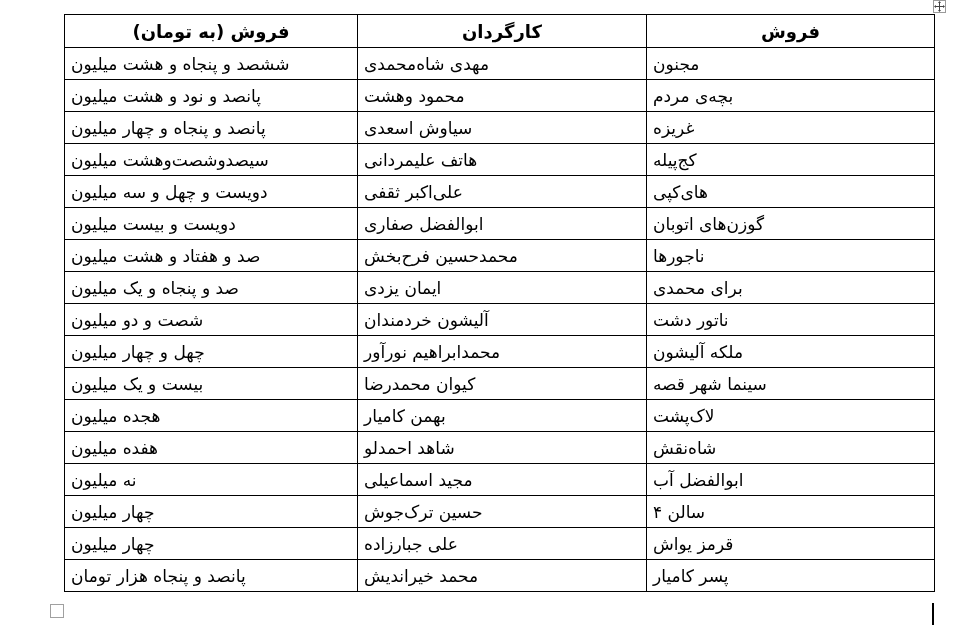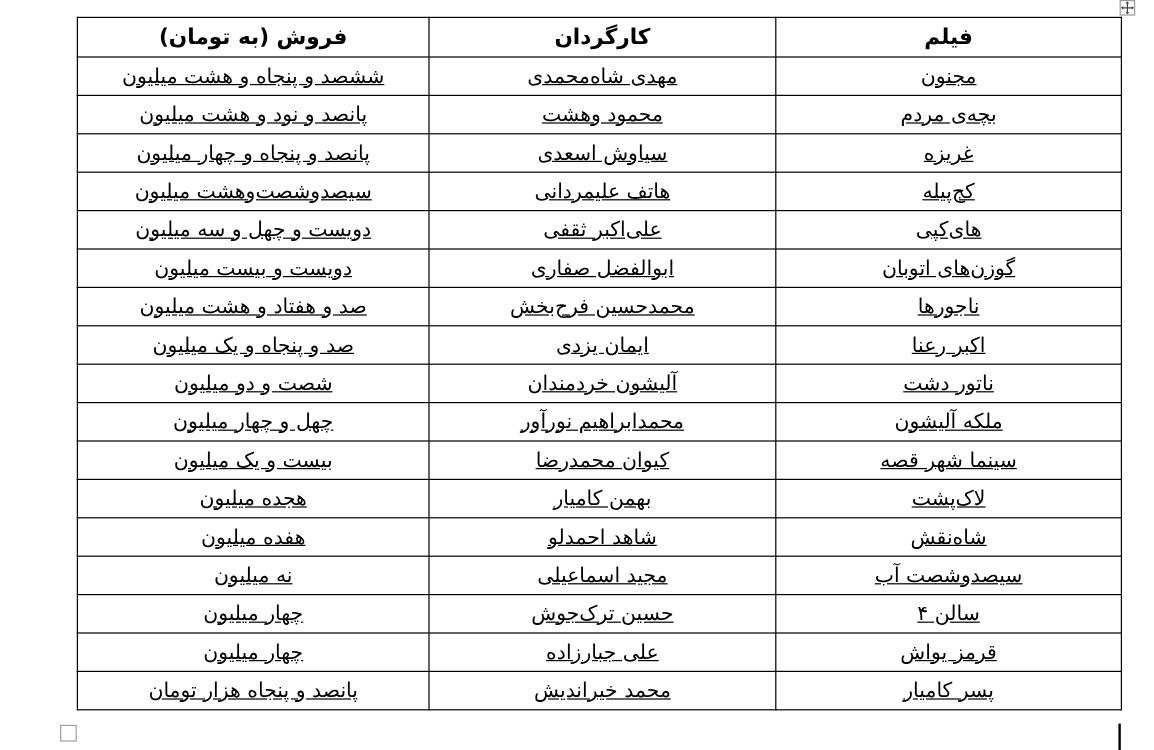--- a/index.html
+++ b/index.html
@@ -7,21 +7,21 @@
            font-family: "DejaVu Sans", sans-serif; color: #000; }
     .move-handle { position: absolute; left: 933px; top: 0px; width: 13px; height: 13px;
                    border: 1px solid #9a9a9a; background: #fff; box-sizing: border-box;
                    display: flex; align-items: center; justify-content: center; }
     .move-handle svg { width: 11px; height: 11px; }
     .doc-table { position: absolute; left: 64px; top: 14px; width: 870px;
                  border-collapse: collapse; direction: rtl; table-layout: fixed; }
     .doc-table th, .doc-table td { border: 1.5px solid #000; padding: 0 6px;
                  white-space: nowrap; overflow: hidden; }
     .doc-table th { height: 32px; font-weight: bold; font-size: 18px; text-align: center; }
-    .doc-table td { height: 31px; font-size: 17px; text-align: center; text-decoration: underline; }
+    .doc-table td { height: 31px; font-size: 17px; text-align: left; }
     .col-film { width: 288px; }
     .col-director { width: 289px; }
     .col-sales { width: 293px; }
     .right-border-ext { position: absolute; left: 932px; top: 603px; width: 1.5px; height: 22px; background: #000; }
     .resize-handle { position: absolute; left: 50px; top: 604px; width: 14px; height: 14px;
                      border: 1px solid #a0a0a0; background: #fff; box-sizing: border-box; }
   </style>
 </head>
 <body>
 
@@ -37,21 +37,21 @@
 </div>
 
 <table class="doc-table">
   <colgroup>
     <col class="col-film">
     <col class="col-director">
     <col class="col-sales">
   </colgroup>
   <thead>
     <tr>
-      <th>فیلم</th>
+      <th>فروش</th>
       <th>کارگردان</th>
       <th>فروش (به تومان)</th>
     </tr>
   </thead>
   <tbody>
     <tr>
       <td>مجنون</td>
       <td>مهدی شاه‌محمدی</td>
       <td>ششصد و پنجاه و هشت میلیون</td>
     </tr>
@@ -79,21 +79,21 @@
       <td>گوزن‌های اتوبان</td>
       <td>ابوالفضل صفاری</td>
       <td>دویست و بیست میلیون</td>
     </tr>
     <tr>
       <td>ناجورها</td>
       <td>محمدحسین فرح‌بخش</td>
       <td>صد و هفتاد و هشت میلیون</td>
     </tr>
     <tr>
-      <td>اکبر رعنا</td>
+      <td>برای محمدی</td>
       <td>ایمان یزدی</td>
       <td>صد و پنجاه و یک میلیون</td>
     </tr>
     <tr>
       <td>ناتور دشت</td>
       <td>آلیشون خردمندان</td>
       <td>شصت و دو میلیون</td>
     </tr>
     <tr>
       <td>ملکه آلیشون</td>
@@ -109,21 +109,21 @@
       <td>لاک‌پشت</td>
       <td>بهمن کامیار</td>
       <td>هجده میلیون</td>
     </tr>
     <tr>
       <td>شاه‌نقش</td>
       <td>شاهد احمدلو</td>
       <td>هفده میلیون</td>
     </tr>
     <tr>
-      <td>سیصدوشصت آب</td>
+      <td>ابوالفضل آب</td>
       <td>مجید اسماعیلی</td>
       <td>نه میلیون</td>
     </tr>
     <tr>
       <td>سالن ۴</td>
       <td>حسین ترک‌جوش</td>
       <td>چهار میلیون</td>
     </tr>
     <tr>
       <td>قرمز یواش</td>

